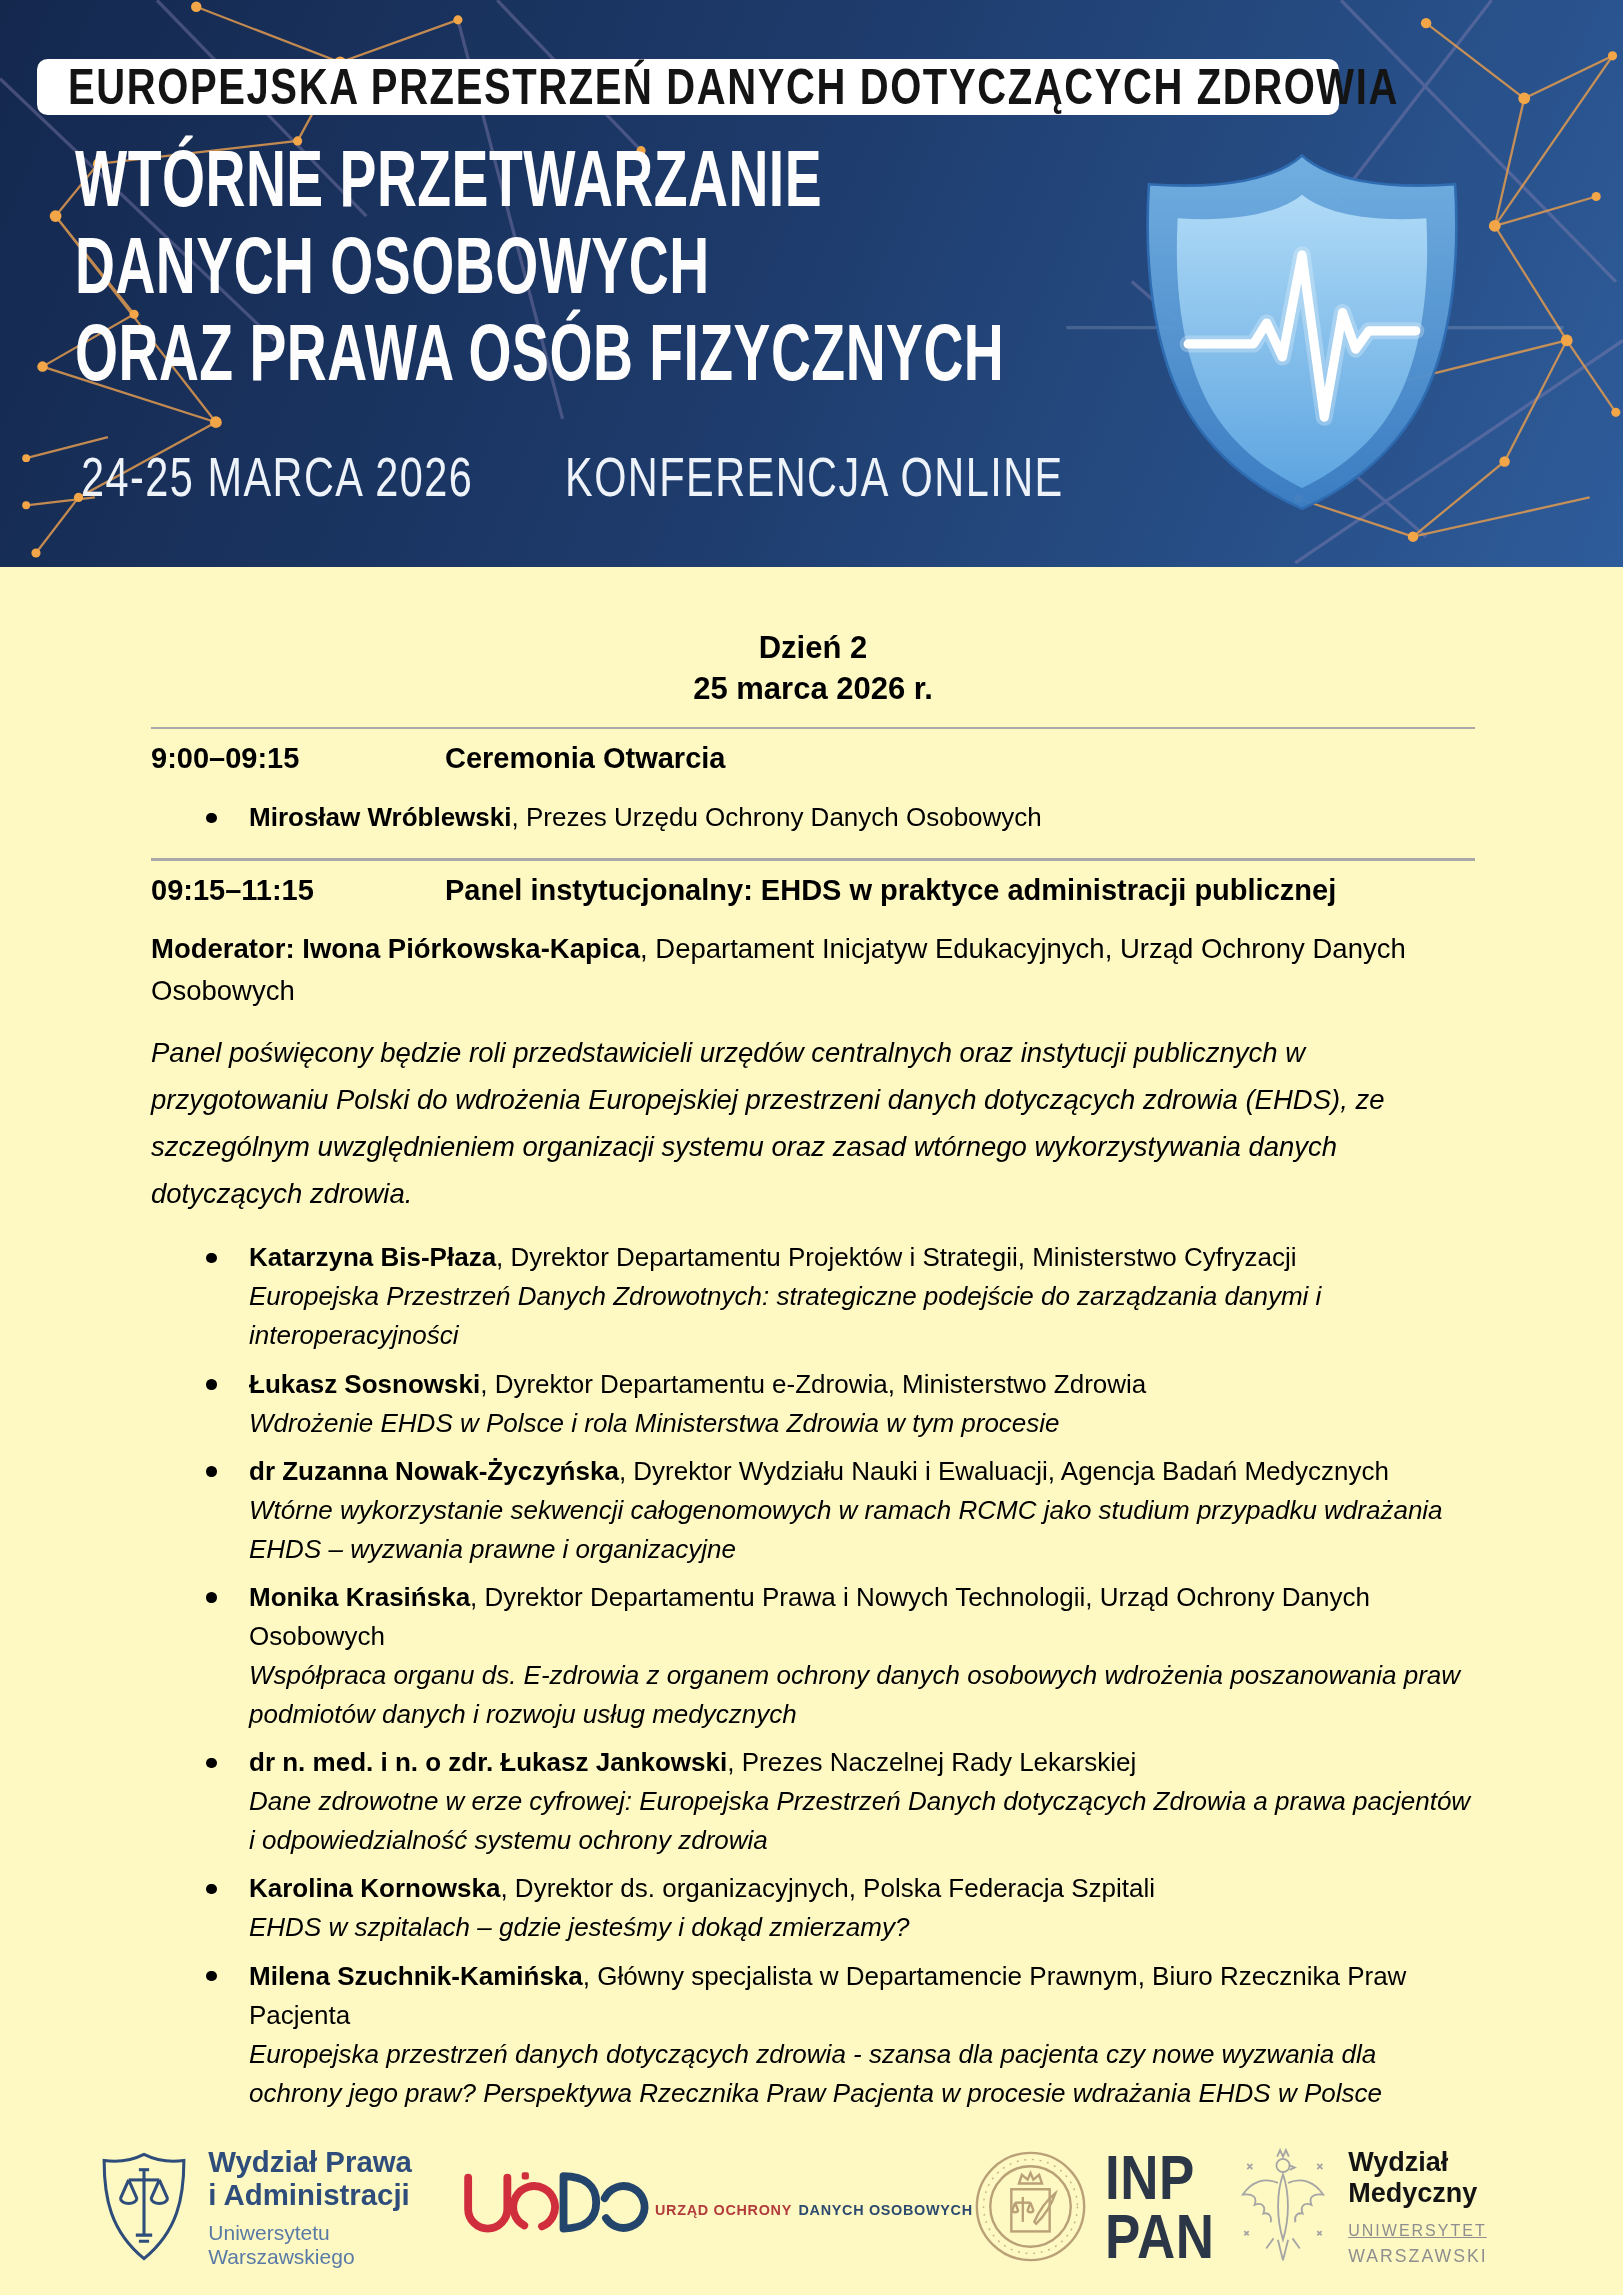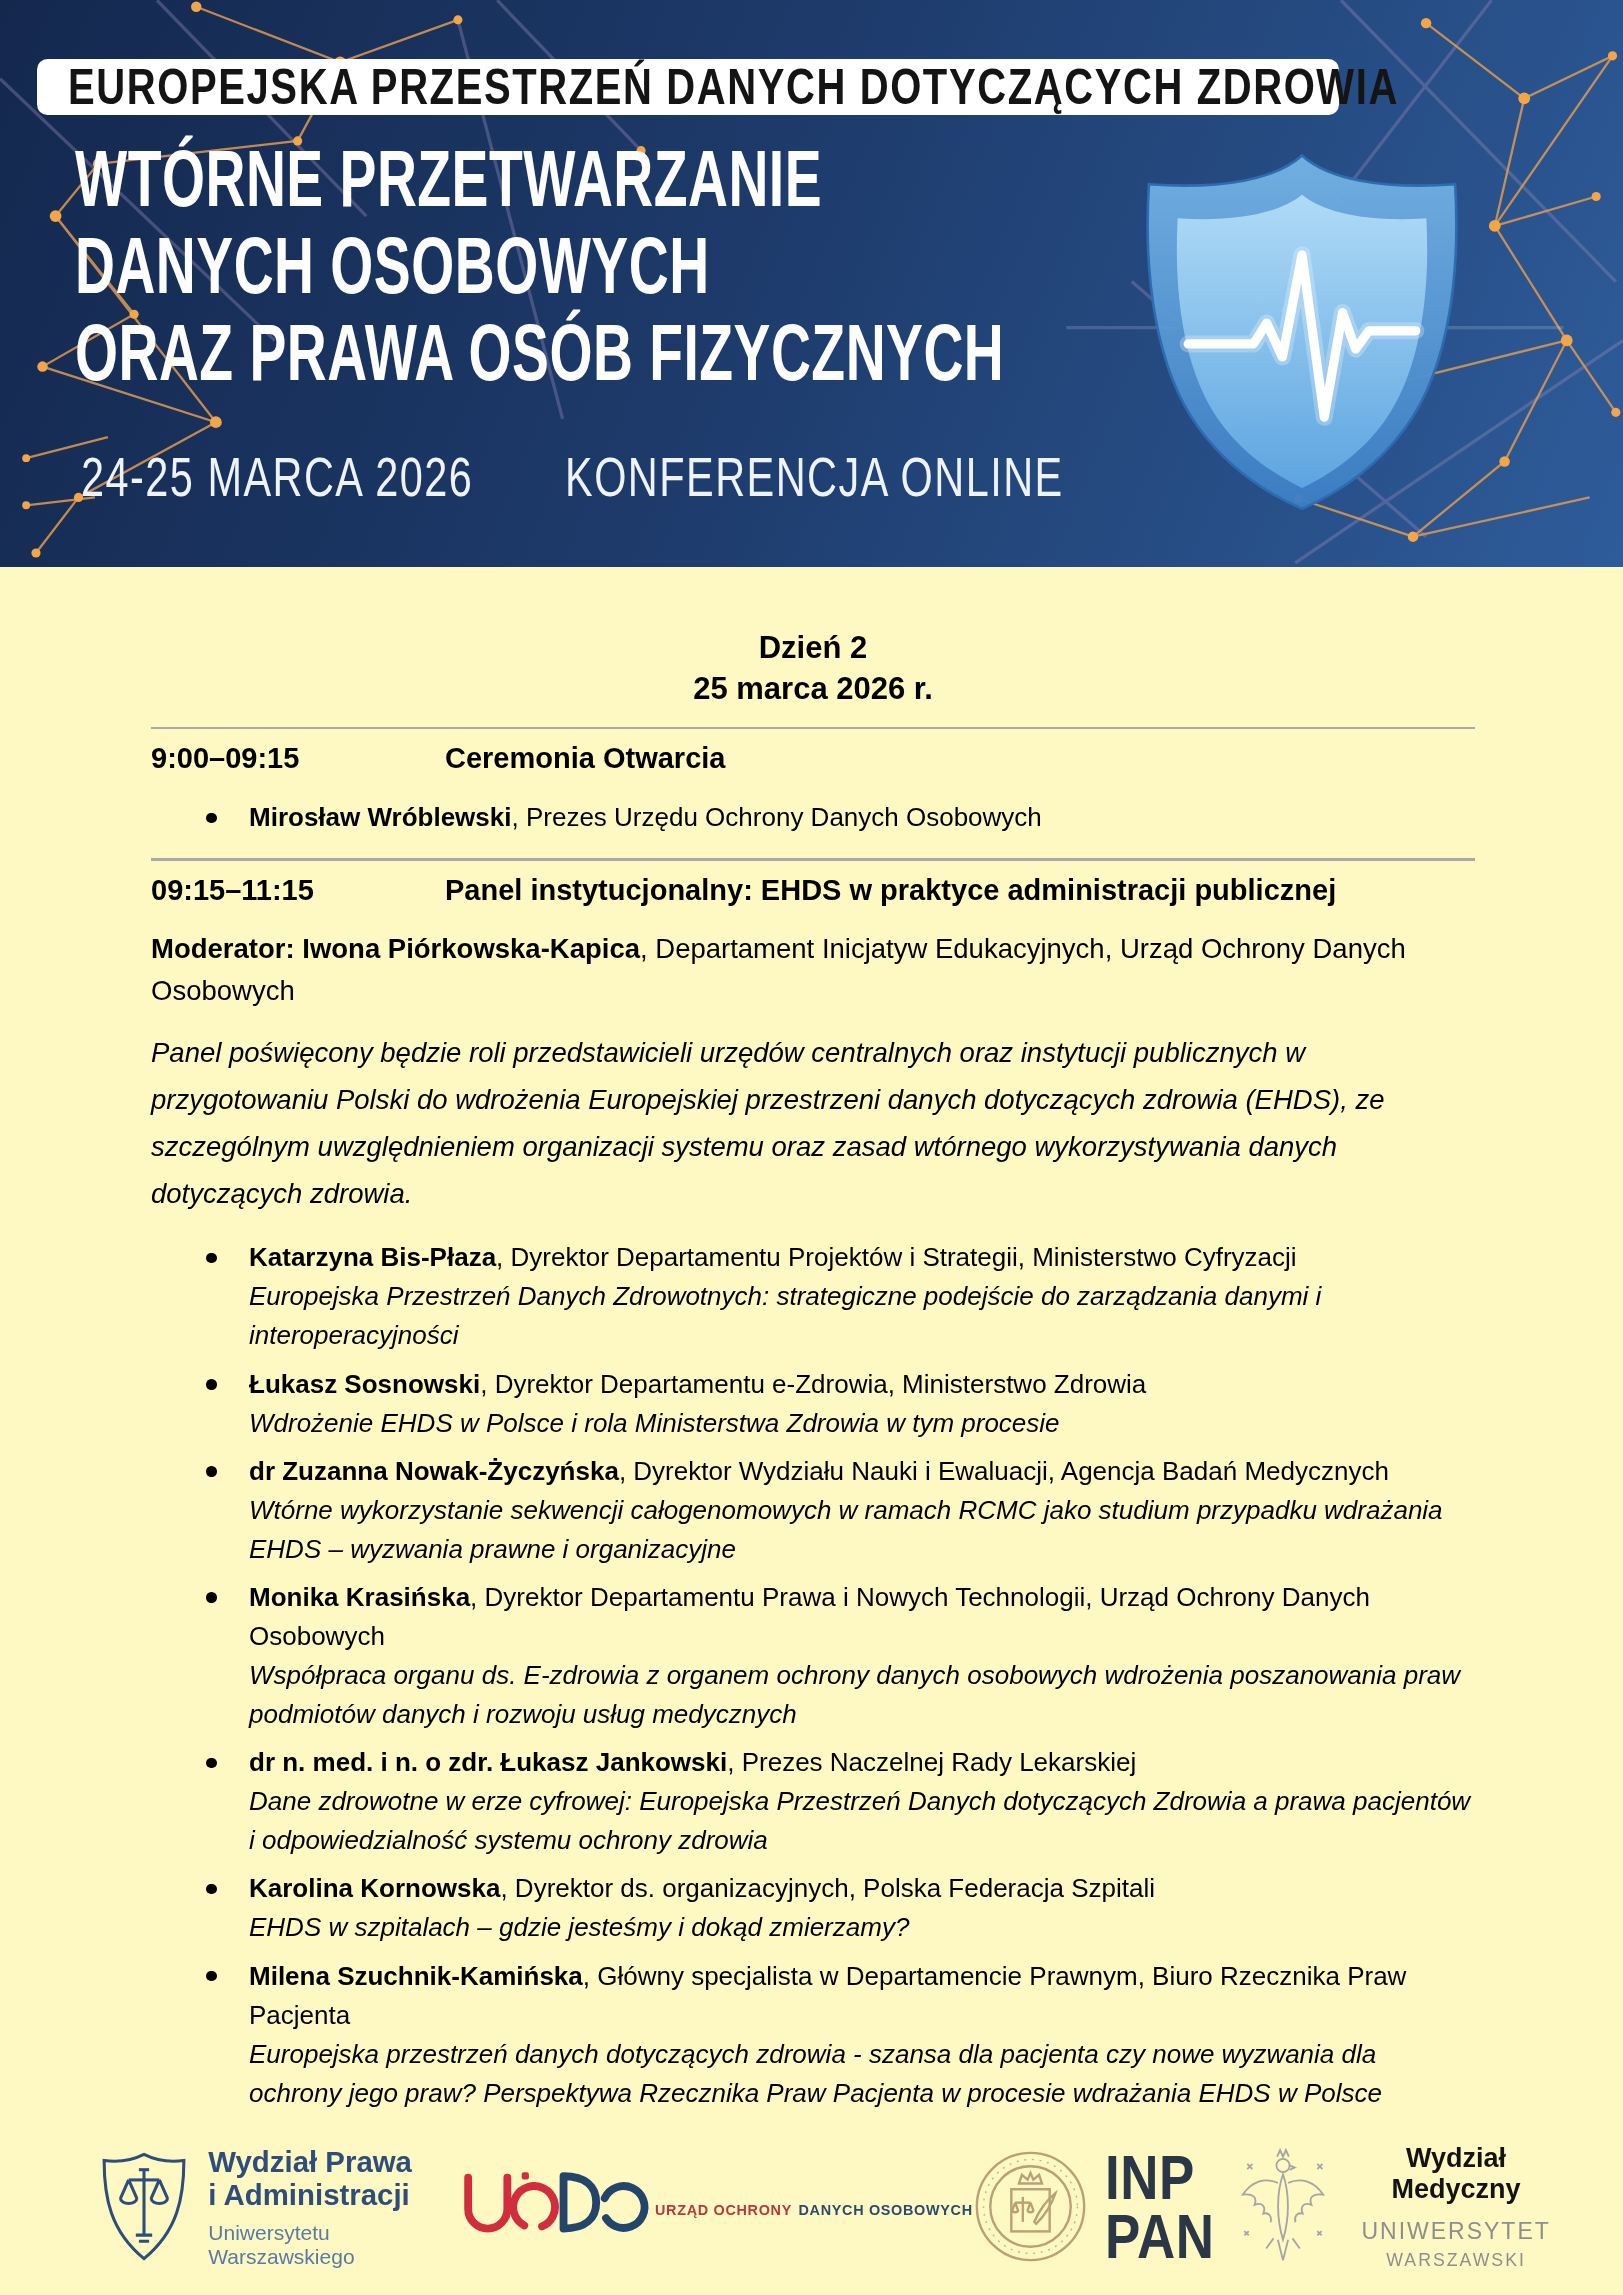--- a/index.html
+++ b/index.html
@@ -71,23 +71,23 @@
   .lg1 .l3{margin-top:9.2px;font-size:21px;color:#5a7aa6;}
   .lg2{justify-content:center;}
   .lg2 .tagline{margin-top:6.5px;font-size:14.4px;font-weight:700;letter-spacing:0.7px;white-space:nowrap;}
   .tag-a{color:#b23b3b;}
   .tag-b{color:#2c4a6e;margin-left:6.5px;}
   .lg3 .txt{margin-left:17px;}
   .lg3 .big{
     font-size:63px;font-weight:800;color:#2b3647;line-height:59px;letter-spacing:0.7px;
     transform:scaleX(.84);transform-origin:left center;
   }
-  .lg4 .txt{margin-left:17px;text-align:center;}
+  .lg4 .txt{margin-left:17px;}
   .lg4 .m1{font-size:27px;font-weight:700;color:#131313;}
-  .lg4 .m2{margin-top:13px;font-size:23px;color:#8e8e8e;letter-spacing:2px;font-weight:500;}
+  .lg4 .m2{margin-top:13px;font-size:16px;color:#8e8e8e;letter-spacing:2px;font-weight:500;text-decoration:underline;}
   .lg4 .m3{margin-top:5.2px;font-size:17.7px;color:#8e8e8e;letter-spacing:2px;font-weight:500;}
 </style>
 </head>
 <body>
 
 <div class="page">
 
   <div class="hero">
     <svg class="constellation" viewBox="0 0 2481 866" width="1623" height="567">
       <g stroke="#8d84b5" stroke-width="5" opacity="0.40" fill="none">

